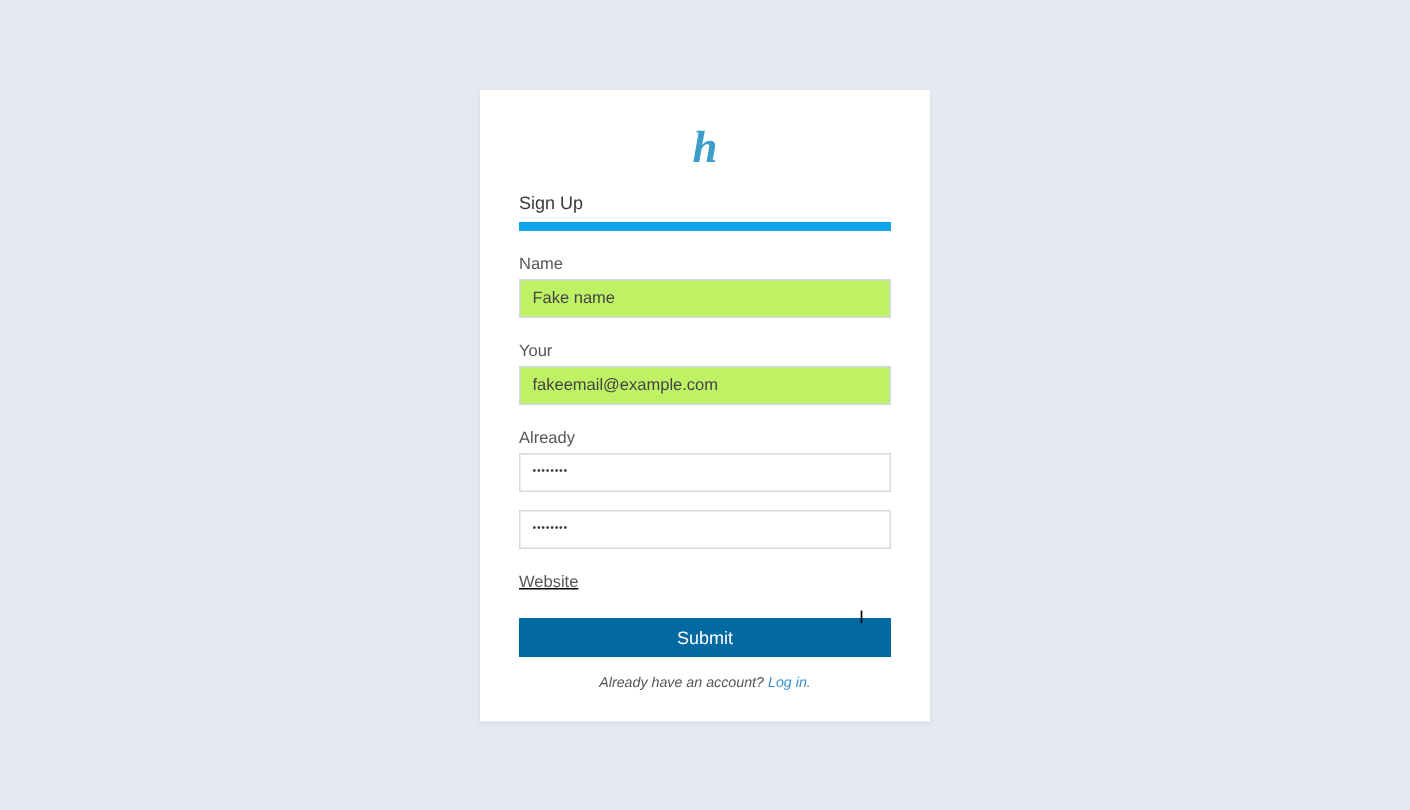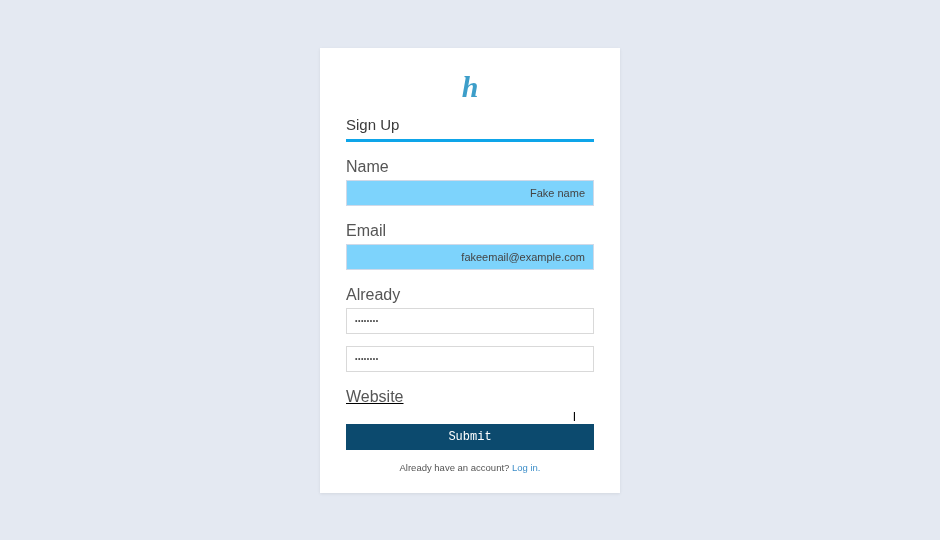--- a/index.html
+++ b/index.html
@@ -27,70 +27,69 @@
     }
     .logo {
       font-family: Georgia, "Times New Roman", serif;
       font-style: italic;
       font-size: 30px;
       font-weight: 600;
       color: #3d9ec9;
       line-height: 1;
     }
     .page-title {
-      font-size: 15px;
+      font-size: 12px;
       font-weight: 400;
       color: #3a3a3a;
       padding-bottom: 6px;
-      border-bottom: 3px solid #0ea5e9;
+      border-bottom: 6px solid #0ea5e9;
       margin-bottom: 14px;
     }
     .field-group { margin-bottom: 12px; }
     .field-label {
-      font-size: 16px;
+      font-size: 11px;
       color: #555;
       display: block;
       margin-bottom: 4px;
       margin-top: 16px;
     }
     .text-input {
       width: 100%;
       height: 26px;
       border: 1px solid #d9d9d9;
       padding: 0 8px;
       font-size: 11px;
       color: #444;
       background: #fff;
       outline: none;
     }
     .text-input.autofill {
-      background: #7dd3fc;
+      background: #bef264;
       border-color: #cfd9e8;
-      text-align: right;
     }
     .text-input.focused {
       border: 1.5px solid #3072d6;
     }
     .submit-btn {
       width: 100%;
       height: 26px;
-      background: #0c4a6e;
+      background: #0369a1;
       color: #fff;
       border: none;
       font-size: 12px;
       font-weight: 500;
       cursor: pointer;
       margin-top: 6px;
       margin-bottom: 12px;
-      font-family: Liberation Mono, monospace;
     }
     .footer-text {
       text-align: center;
       font-size: 9.5px;
       color: #555;
+      font-style: italic;
     }
     .footer-link {
       color: #3d8ec9;
       text-decoration: none;
       cursor: pointer;
     }
     .cursor-caret {
       position: absolute;
       font-size: 12px;
       color: #000;
@@ -105,21 +104,21 @@
     <span class="logo">h</span>
   </div>
   <h2 class="page-title">Sign Up</h2>
 
   <div class="field-group">
     <label class="field-label">Name</label>
     <input type="text" class="text-input autofill" value="Fake name" style="">
   </div>
 
   <div class="field-group">
-    <label class="field-label">Email</label>
+    <label class="field-label">Your</label>
     <input type="text" class="text-input autofill" value="fakeemail@example.com" style="">
   </div>
 
   <div class="field-group">
     <label class="field-label">Already</label>
     <input type="text" class="text-input" style="font-size: 7px; letter-spacing: 0.5px;" value="••••••••">
   </div>
 
   <div class="field-group">
     <input type="text" class="text-input" style="font-size: 7px; letter-spacing: 0.5px;" value="••••••••">

